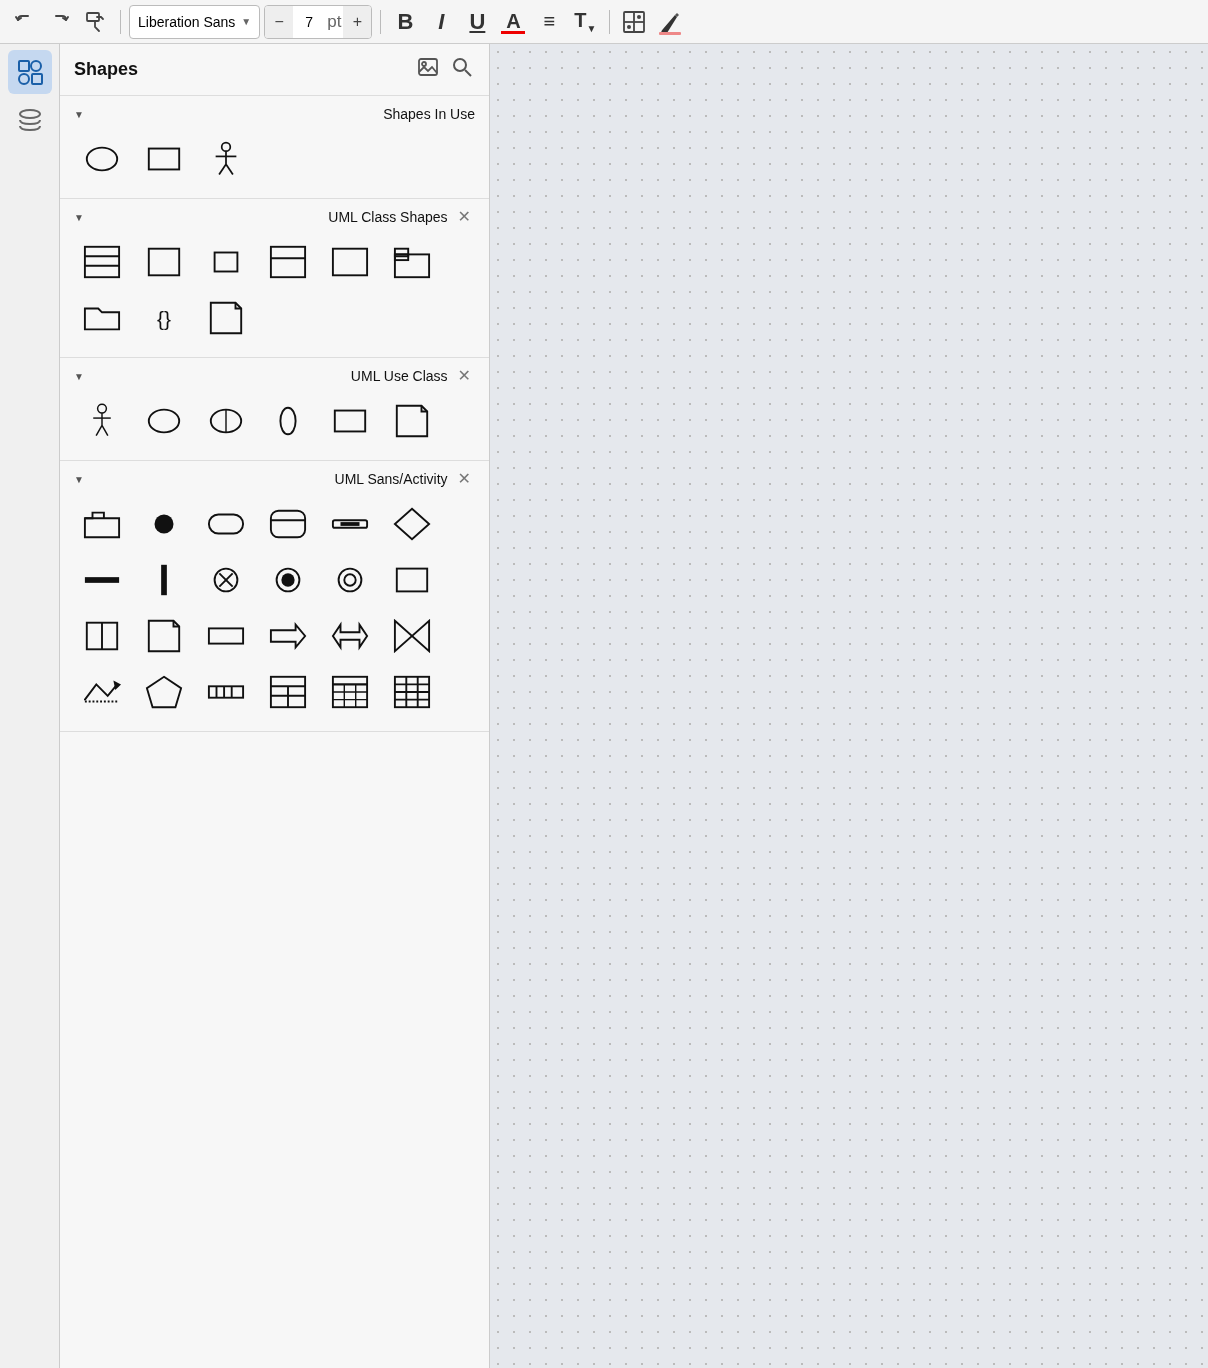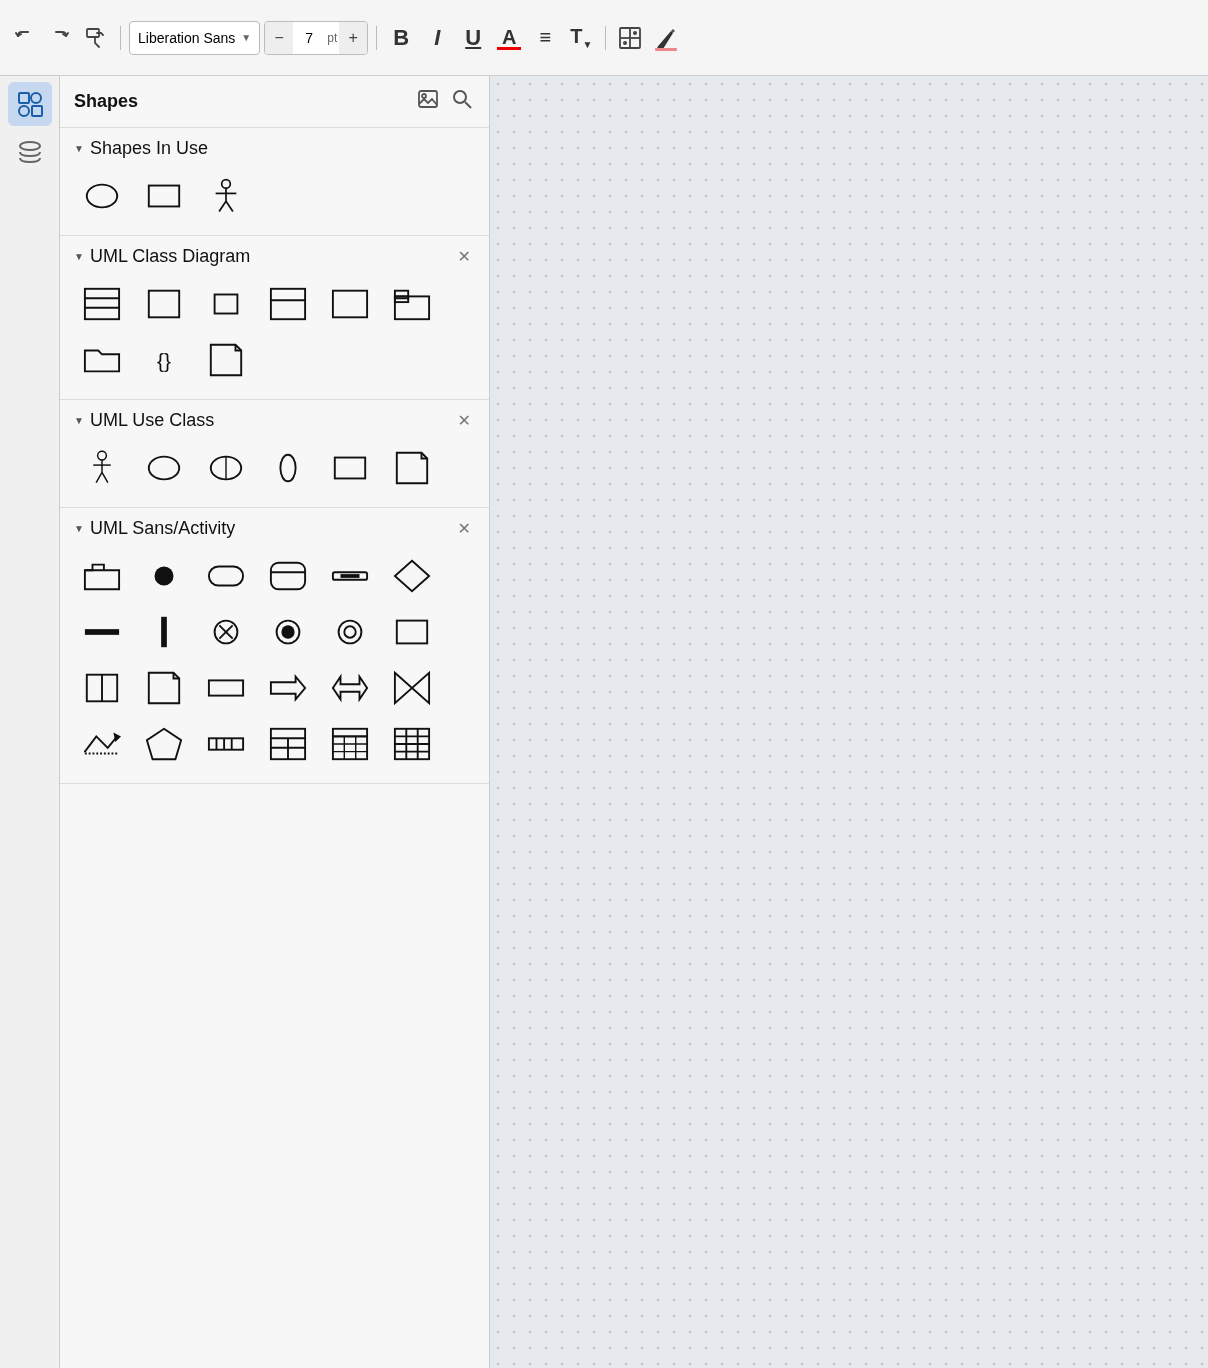--- a/index.html
+++ b/index.html
@@ -6,21 +6,21 @@
     body { font-family: 'Arial', sans-serif; background: #e8e8e8; display: flex; flex-direction: column; height: 1368px; width: 1208px; overflow: hidden; }
 
     
     #toolbar {
       display: flex;
       align-items: center;
       gap: 4px;
       padding: 6px 8px;
       background: #f5f5f5;
       border-bottom: 1px solid #ccc;
-      height: 76px;
+      height: 44px;
       flex-shrink: 0;
     }
     .toolbar-btn {
       display: flex; align-items: center; justify-content: center;
       width: 32px; height: 32px;
       border: none; background: transparent; cursor: pointer;
       border-radius: 4px;
       font-size: 18px;
       color: #444;
     }
@@ -156,24 +156,25 @@
       align-items: center;
       padding: 10px 14px 8px 14px;
       gap: 6px;
       cursor: pointer;
     }
     .section-triangle {
       font-size: 10px;
       color: #555;
     }
     .section-title {
-      font-size: 18px;
+      font-size: 14px;
       color: #111;
       flex: 1;
       font-weight: 500;
+      text-align: right;
     }
     .section-close {
       font-size: 16px;
       color: #777;
       cursor: pointer;
       border: none;
       background: transparent;
       padding: 0 4px;
       line-height: 1;
     }
@@ -241,21 +242,21 @@
   <div class="toolbar-separator"></div>
 
   <div class="font-selector">
     <span>Liberation Sans</span>
     <span class="arrow">▼</span>
   </div>
 
   <div class="font-size-control">
     <button class="font-size-btn">−</button>
     <span class="font-size-value">7</span>
-    <span style="font-size:12px;color:#666;padding:0 2px;">pt</span>
+    <span style="font-size:17px;color:#666;padding:0 2px;">pt</span>
     <button class="font-size-btn">+</button>
   </div>
 
   <div class="toolbar-separator"></div>
 
   <button class="toolbar-icon-btn" style="font-weight:900;font-size:22px;">
     <span>B</span>
   </button>
   <button class="toolbar-icon-btn" style="font-style:italic;font-size:22px;">
     <span>I</span>
@@ -356,21 +357,21 @@
             <line x1="20" y1="28" x2="12" y2="40" stroke="#111" stroke-width="2"></line>
             <line x1="20" y1="28" x2="28" y2="40" stroke="#111" stroke-width="2"></line>
           </svg>
         </div>
       </div>
     </div>
 
     <div class="shape-section">
       <div class="shape-section-header">
         <span class="section-triangle">▼</span>
-        <span class="section-title">UML Class Diagram</span>
+        <span class="section-title">UML Class Shapes</span>
         <button class="section-close">✕</button>
       </div>
       <div class="shape-grid">
 
         <div class="shape-item">
           <svg viewBox="0 0 40 36">
             <rect x="2" y="2" width="36" height="32" fill="none" stroke="#111" stroke-width="2"></rect>
             <line x1="2" y1="12" x2="38" y2="12" stroke="#111" stroke-width="2"></line>
             <line x1="2" y1="22" x2="38" y2="22" stroke="#111" stroke-width="2"></line>
           </svg>

